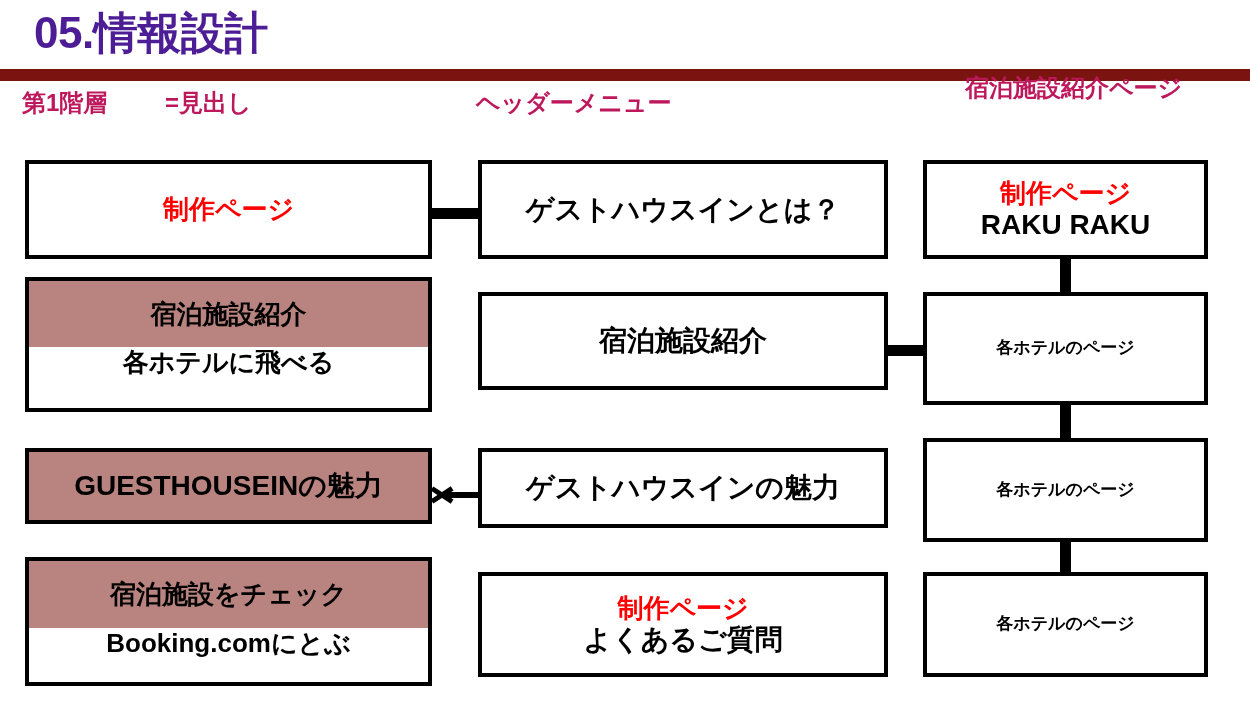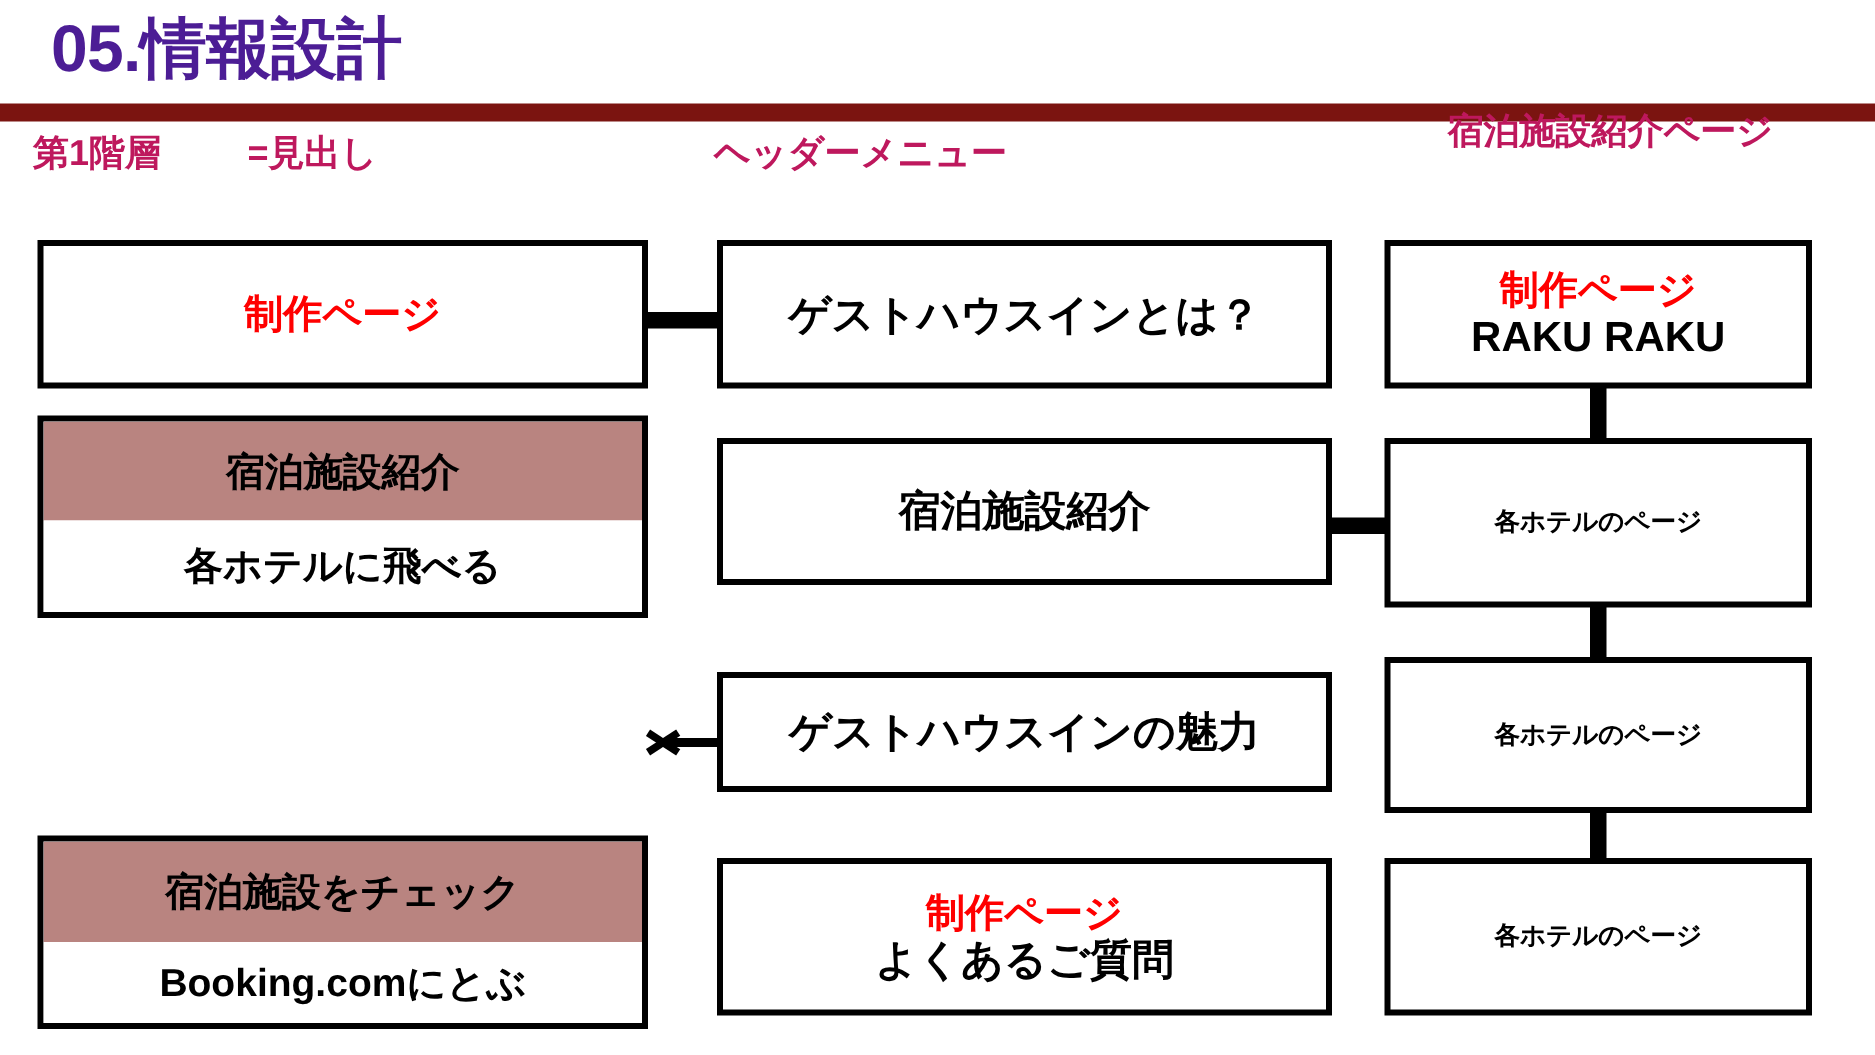--- a/index.html
+++ b/index.html
@@ -65,21 +65,21 @@
   }
   .box .band {
     background: #b98480;
     display: flex;
     align-items: center;
     justify-content: center;
   }
   .box .plain {
     background: #ffffff;
     display: flex;
-    align-items: center;
+    align-items: flex-start;
     justify-content: center;
     flex: 1;
   }
   .box .stack {
     display: flex;
     flex-direction: column;
     align-items: center;
     justify-content: center;
     width: 100%;
     height: 100%;
@@ -183,20 +183,25 @@
 
   <div class="box" id="b-c1-r2">
     <div class="band">
       <div class="txt">宿泊施設紹介</div>
     </div>
     <div class="plain">
       <div class="txt">各ホテルに飛べる</div>
     </div>
   </div>
 
+  <div class="box" id="b-c1-r3">
+    <div class="band">
+      <div class="txt big">GUESTHOUSEINの魅力</div>
+    </div>
+  </div>
 
   <div class="box" id="b-c1-r4">
     <div class="band">
       <div class="txt">宿泊施設をチェック</div>
     </div>
     <div class="plain">
       <div class="txt">Booking.comにとぶ</div>
     </div>
   </div>
 

